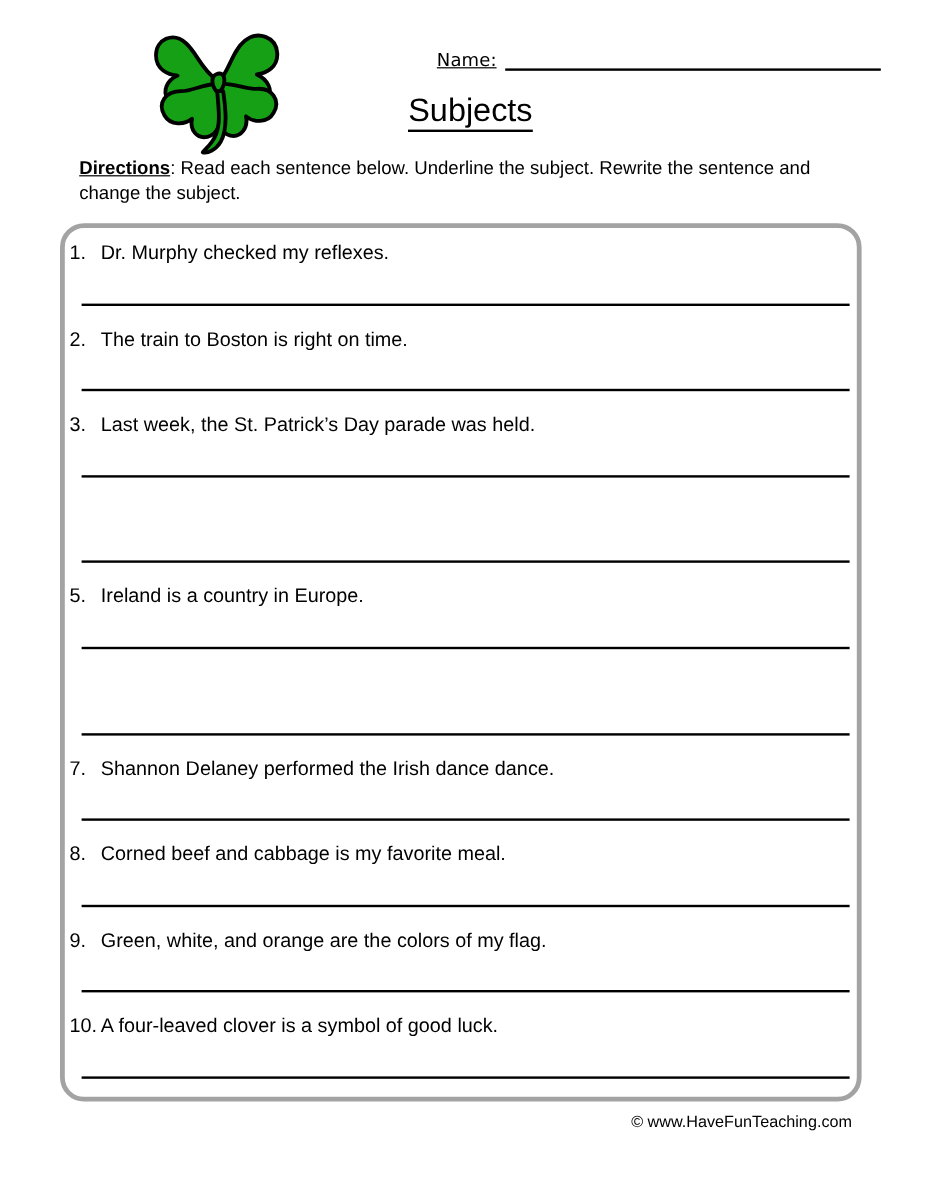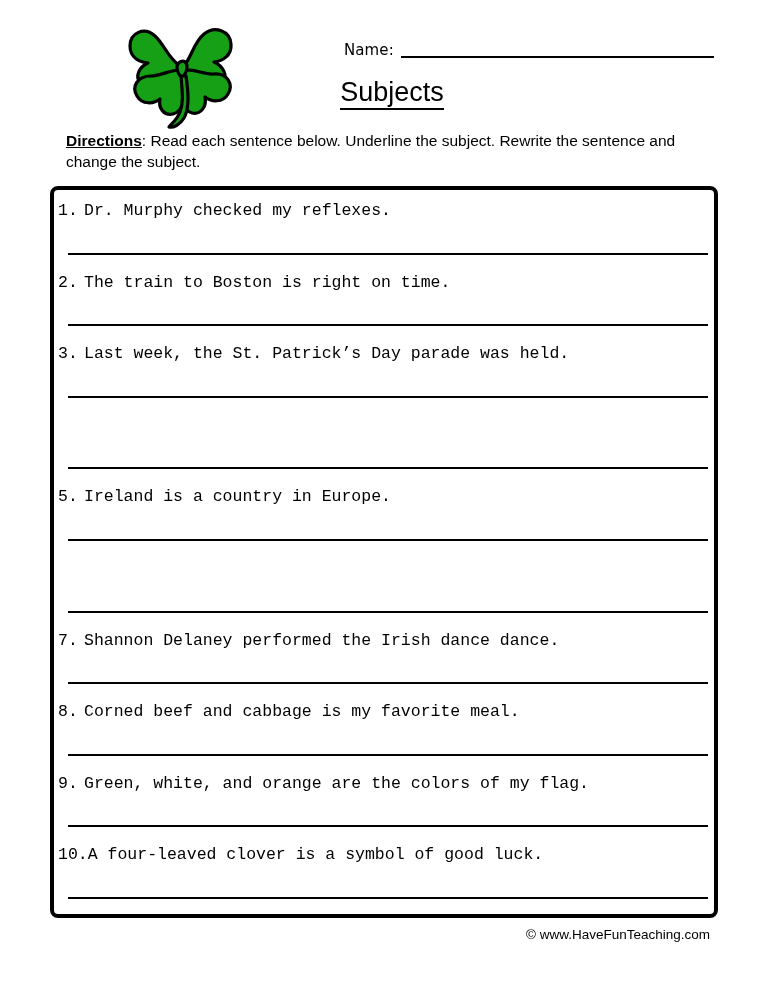--- a/index.html
+++ b/index.html
@@ -28,25 +28,26 @@
   .clover {
     position: absolute;
     left: 122px;
     top: 14px;
     width: 122px;
     height: 118px;
   }
 
   .name-row {
     position: absolute;
-    left: 344px;
+    left: 364px;
     top: 42px;
     width: 370px;
     display: flex;
-    align-items: flex-start;
+    align-items: flex-end;
+    text-decoration: underline;
   }
   .name-label {
     font-family: "DejaVu Sans", sans-serif;
     font-size: 15px;
     line-height: 17px;
     letter-spacing: 0.1px;
     white-space: nowrap;
   }
   .name-blank {
     flex: 1 1 auto;
@@ -90,25 +91,24 @@
   }
 
   
   .qbox {
     position: absolute;
     left: 50px;
     top: 186px;
     width: 668px;
     height: 732px;
     box-sizing: border-box;
-    border: 4px solid #000000;
-    border-radius: 8px;
+    border: 4px solid #a3a3a3;
+    border-radius: 20px;
     background: #fff;
     overflow: hidden;
-    font-family: Liberation Mono, monospace;
   }
 
   .qlist {
     position: relative;
     width: 100%;
     height: 100%;
   }
 
   .qrow {
     position: relative;

